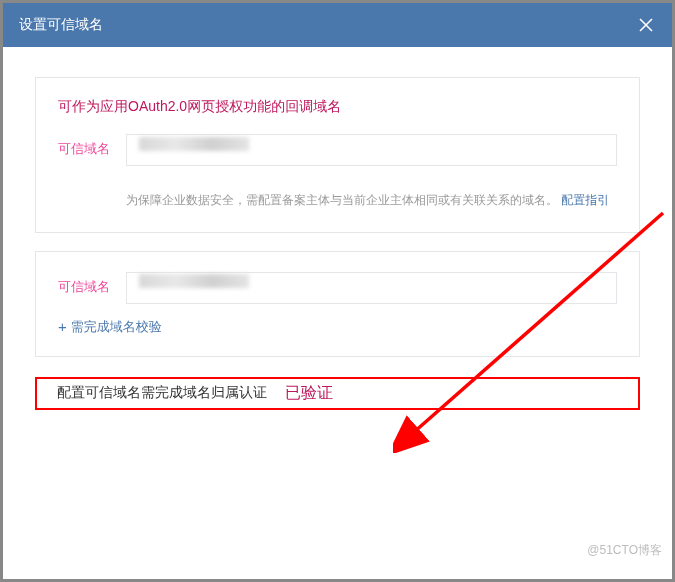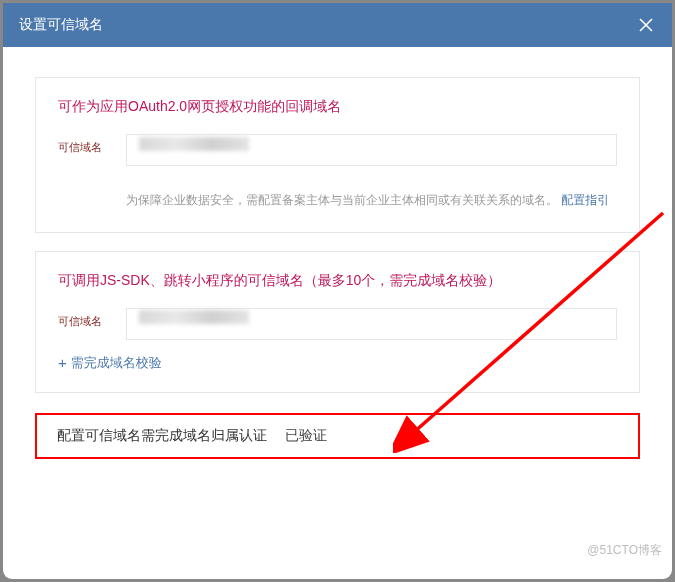--- a/index.html
+++ b/index.html
@@ -11,21 +11,20 @@
       padding: 3px;
       position: relative;
     }
     .dialog {
       width: 100%;
       height: 100%;
       background: #fff;
       display: flex;
       flex-direction: column;
       position: relative;
-      border-radius: 9px;
     }
     .dialog-header {
       background: #4a77ac;
       color: #fff;
       padding: 12px 16px;
       display: flex;
       align-items: center;
       justify-content: space-between;
       font-size: 14px;
     }
@@ -52,22 +51,22 @@
       font-size: 14px;
       color: #be185d;
       margin-bottom: 18px;
     }
     .field-row {
       display: flex;
       align-items: flex-start;
       gap: 12px;
     }
     .field-label {
-      font-size: 11px;
-      color: #7f1d1d;
+      font-size: 13px;
+      color: #ec4899;
       width: 56px;
       padding-top: 6px;
       flex-shrink: 0;
     }
     .field-content {
       flex: 1;
     }
     .domain-input {
       width: 100%;
       height: 32px;
@@ -104,34 +103,34 @@
       display: flex;
       align-items: center;
       gap: 4px;
     }
     .plus-icon {
       font-size: 15px;
       line-height: 1;
     }
     .verify-section {
       border: 2px solid #ff0000;
-      padding: 12px 20px;
+      padding: 4px 20px;
       margin-top: 20px;
       display: flex;
       align-items: center;
       gap: 18px;
       font-family: Liberation Mono, monospace;
     }
     .verify-text {
       font-size: 14px;
       color: #333;
     }
     .verify-status {
-      font-size: 14px;
-      color: #404040;
+      font-size: 16px;
+      color: #be185d;
     }
     .dialog-footer {
       padding: 14px 20px;
       display: flex;
       justify-content: flex-end;
       gap: 10px;
       border-top: 1px solid #f0f0f0;
     }
     .btn {
       min-width: 64px;
@@ -196,21 +195,20 @@
           </div>
           <div class="hint-text">
             <span>为保障企业数据安全，需配置备案主体与当前企业主体相同或有关联关系的域名。</span>
             <span class="config-link">配置指引</span>
           </div>
         </div>
       </div>
     </div>
 
     <div class="section">
-      <div class="section-title">可调用JS-SDK、跳转小程序的可信域名（最多10个，需完成域名校验）</div>
       <div class="field-row">
         <div class="field-label">可信域名</div>
         <div class="field-content">
           <div class="domain-input">
             <span class="blur-placeholder"></span>
           </div>
         </div>
       </div>
       <div class="add-more">
         <span class="plus-icon">+</span>

